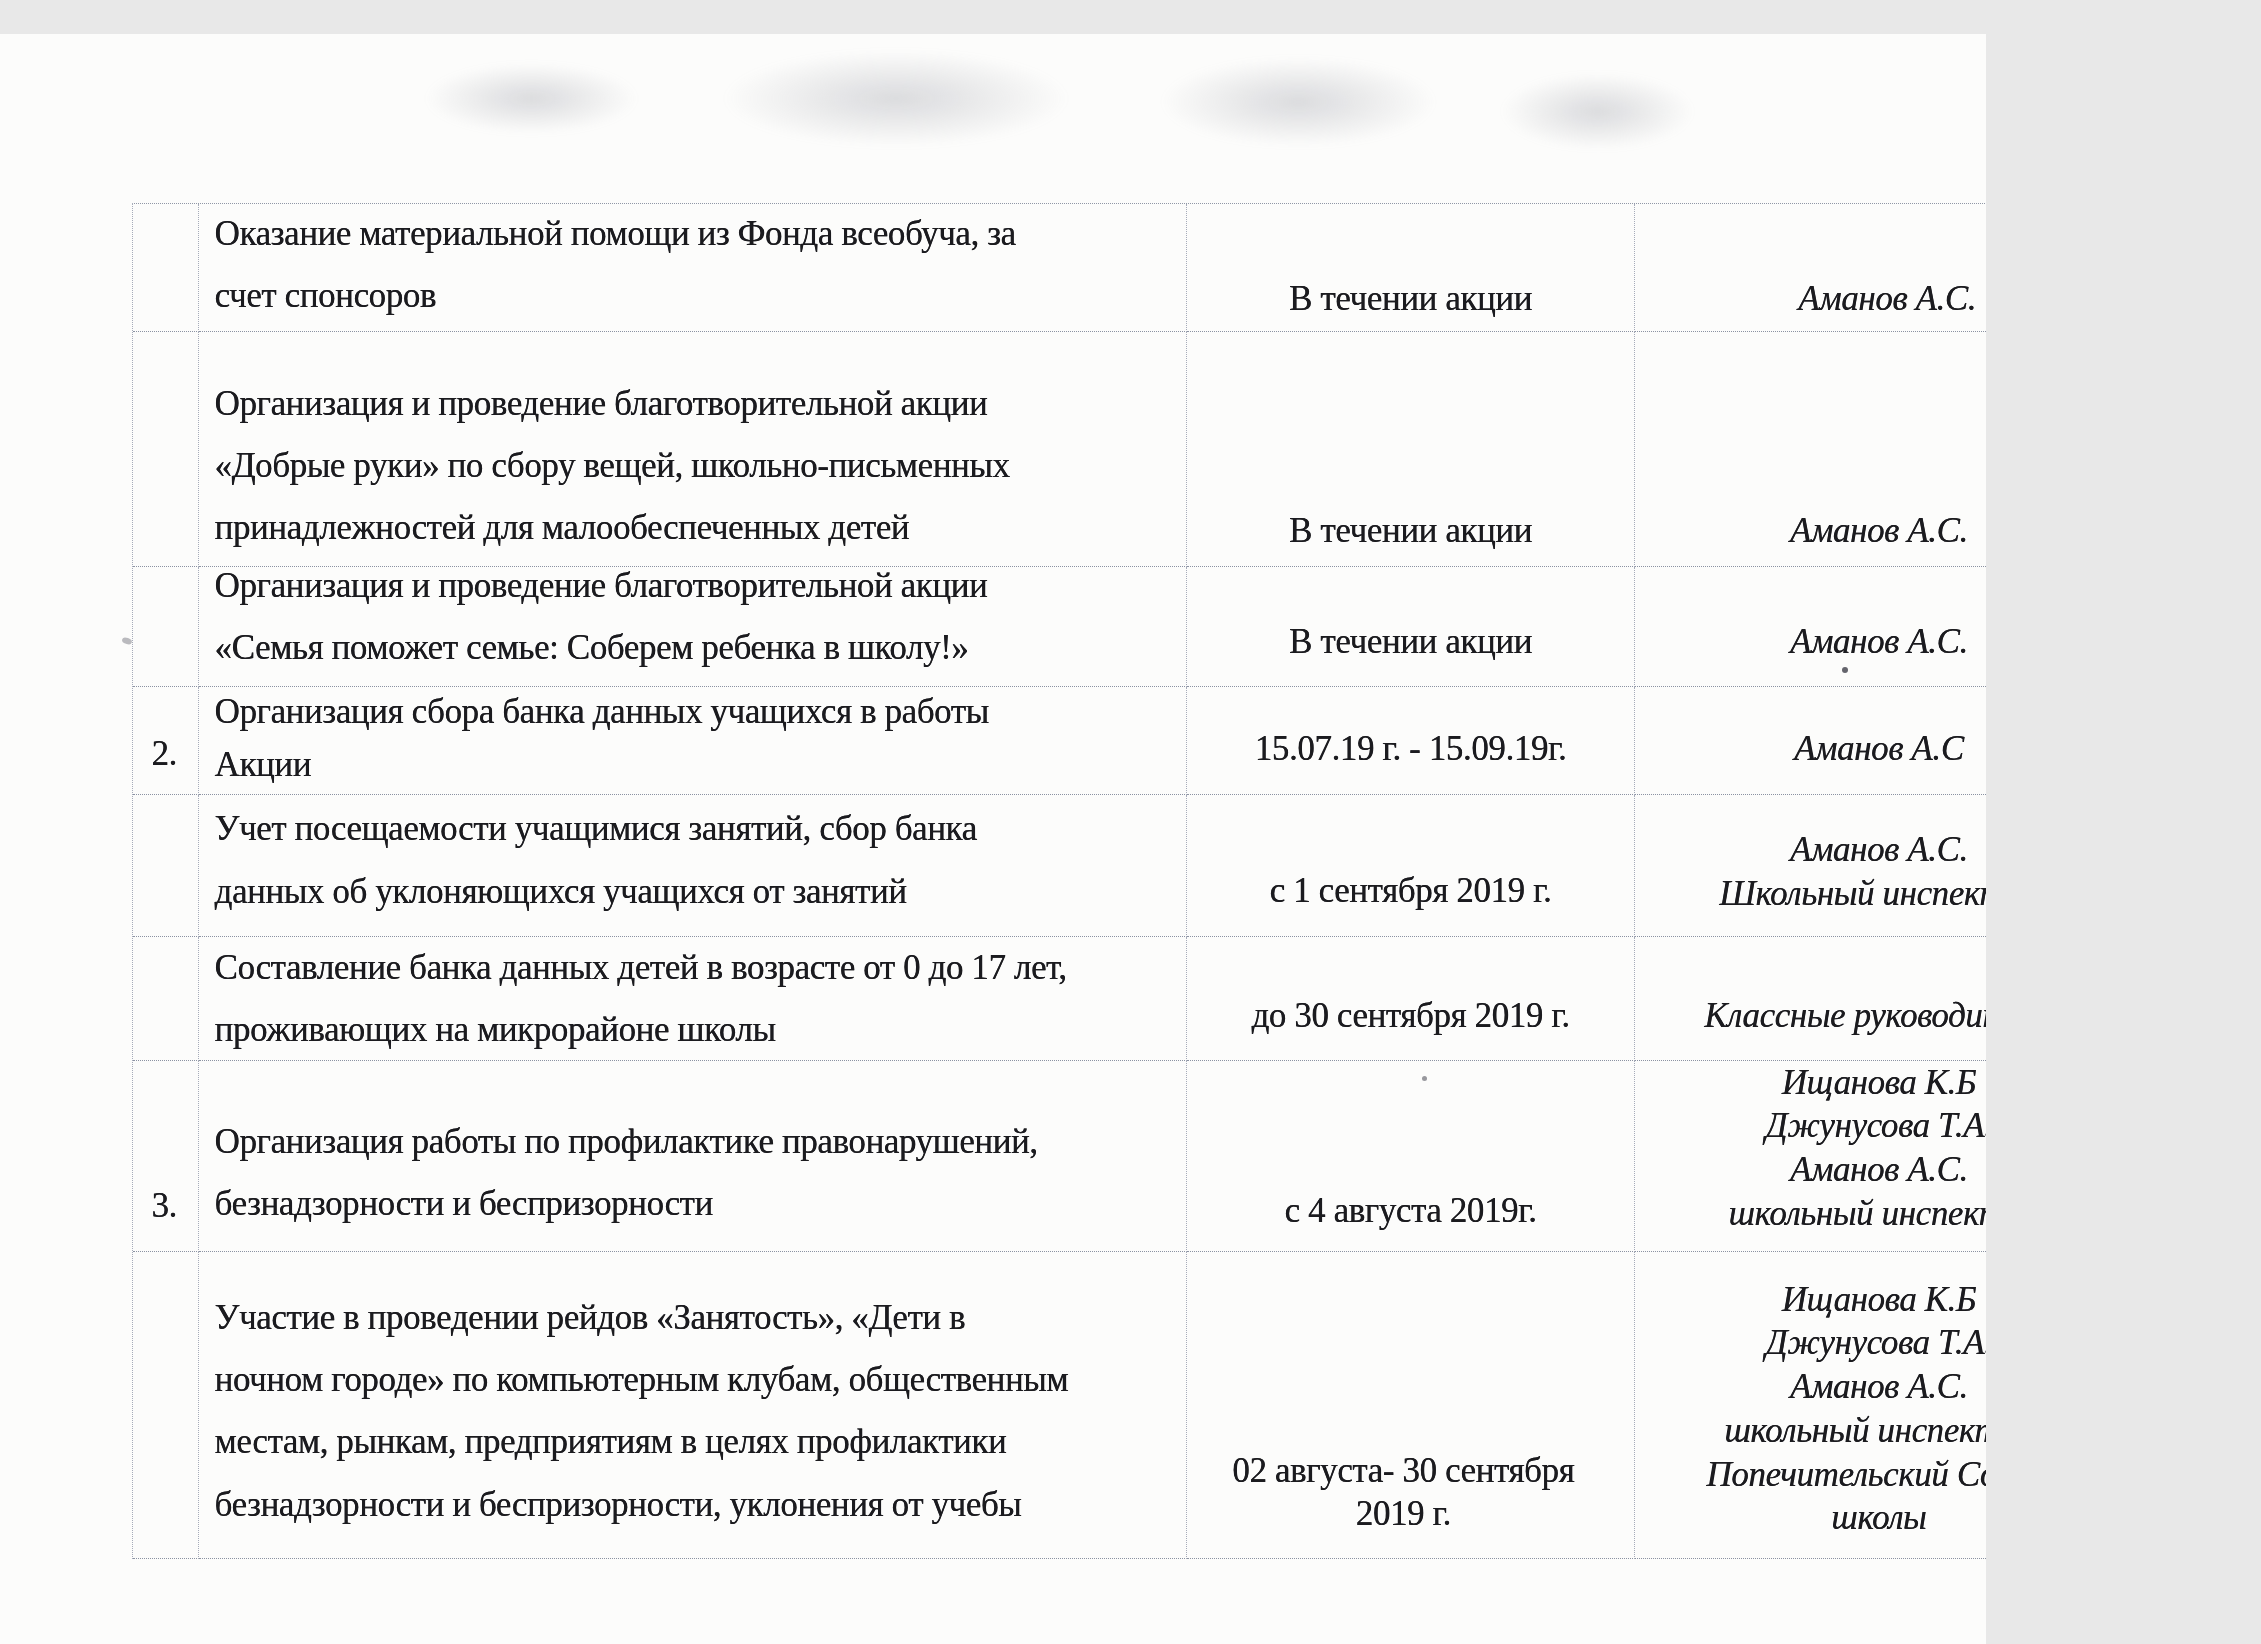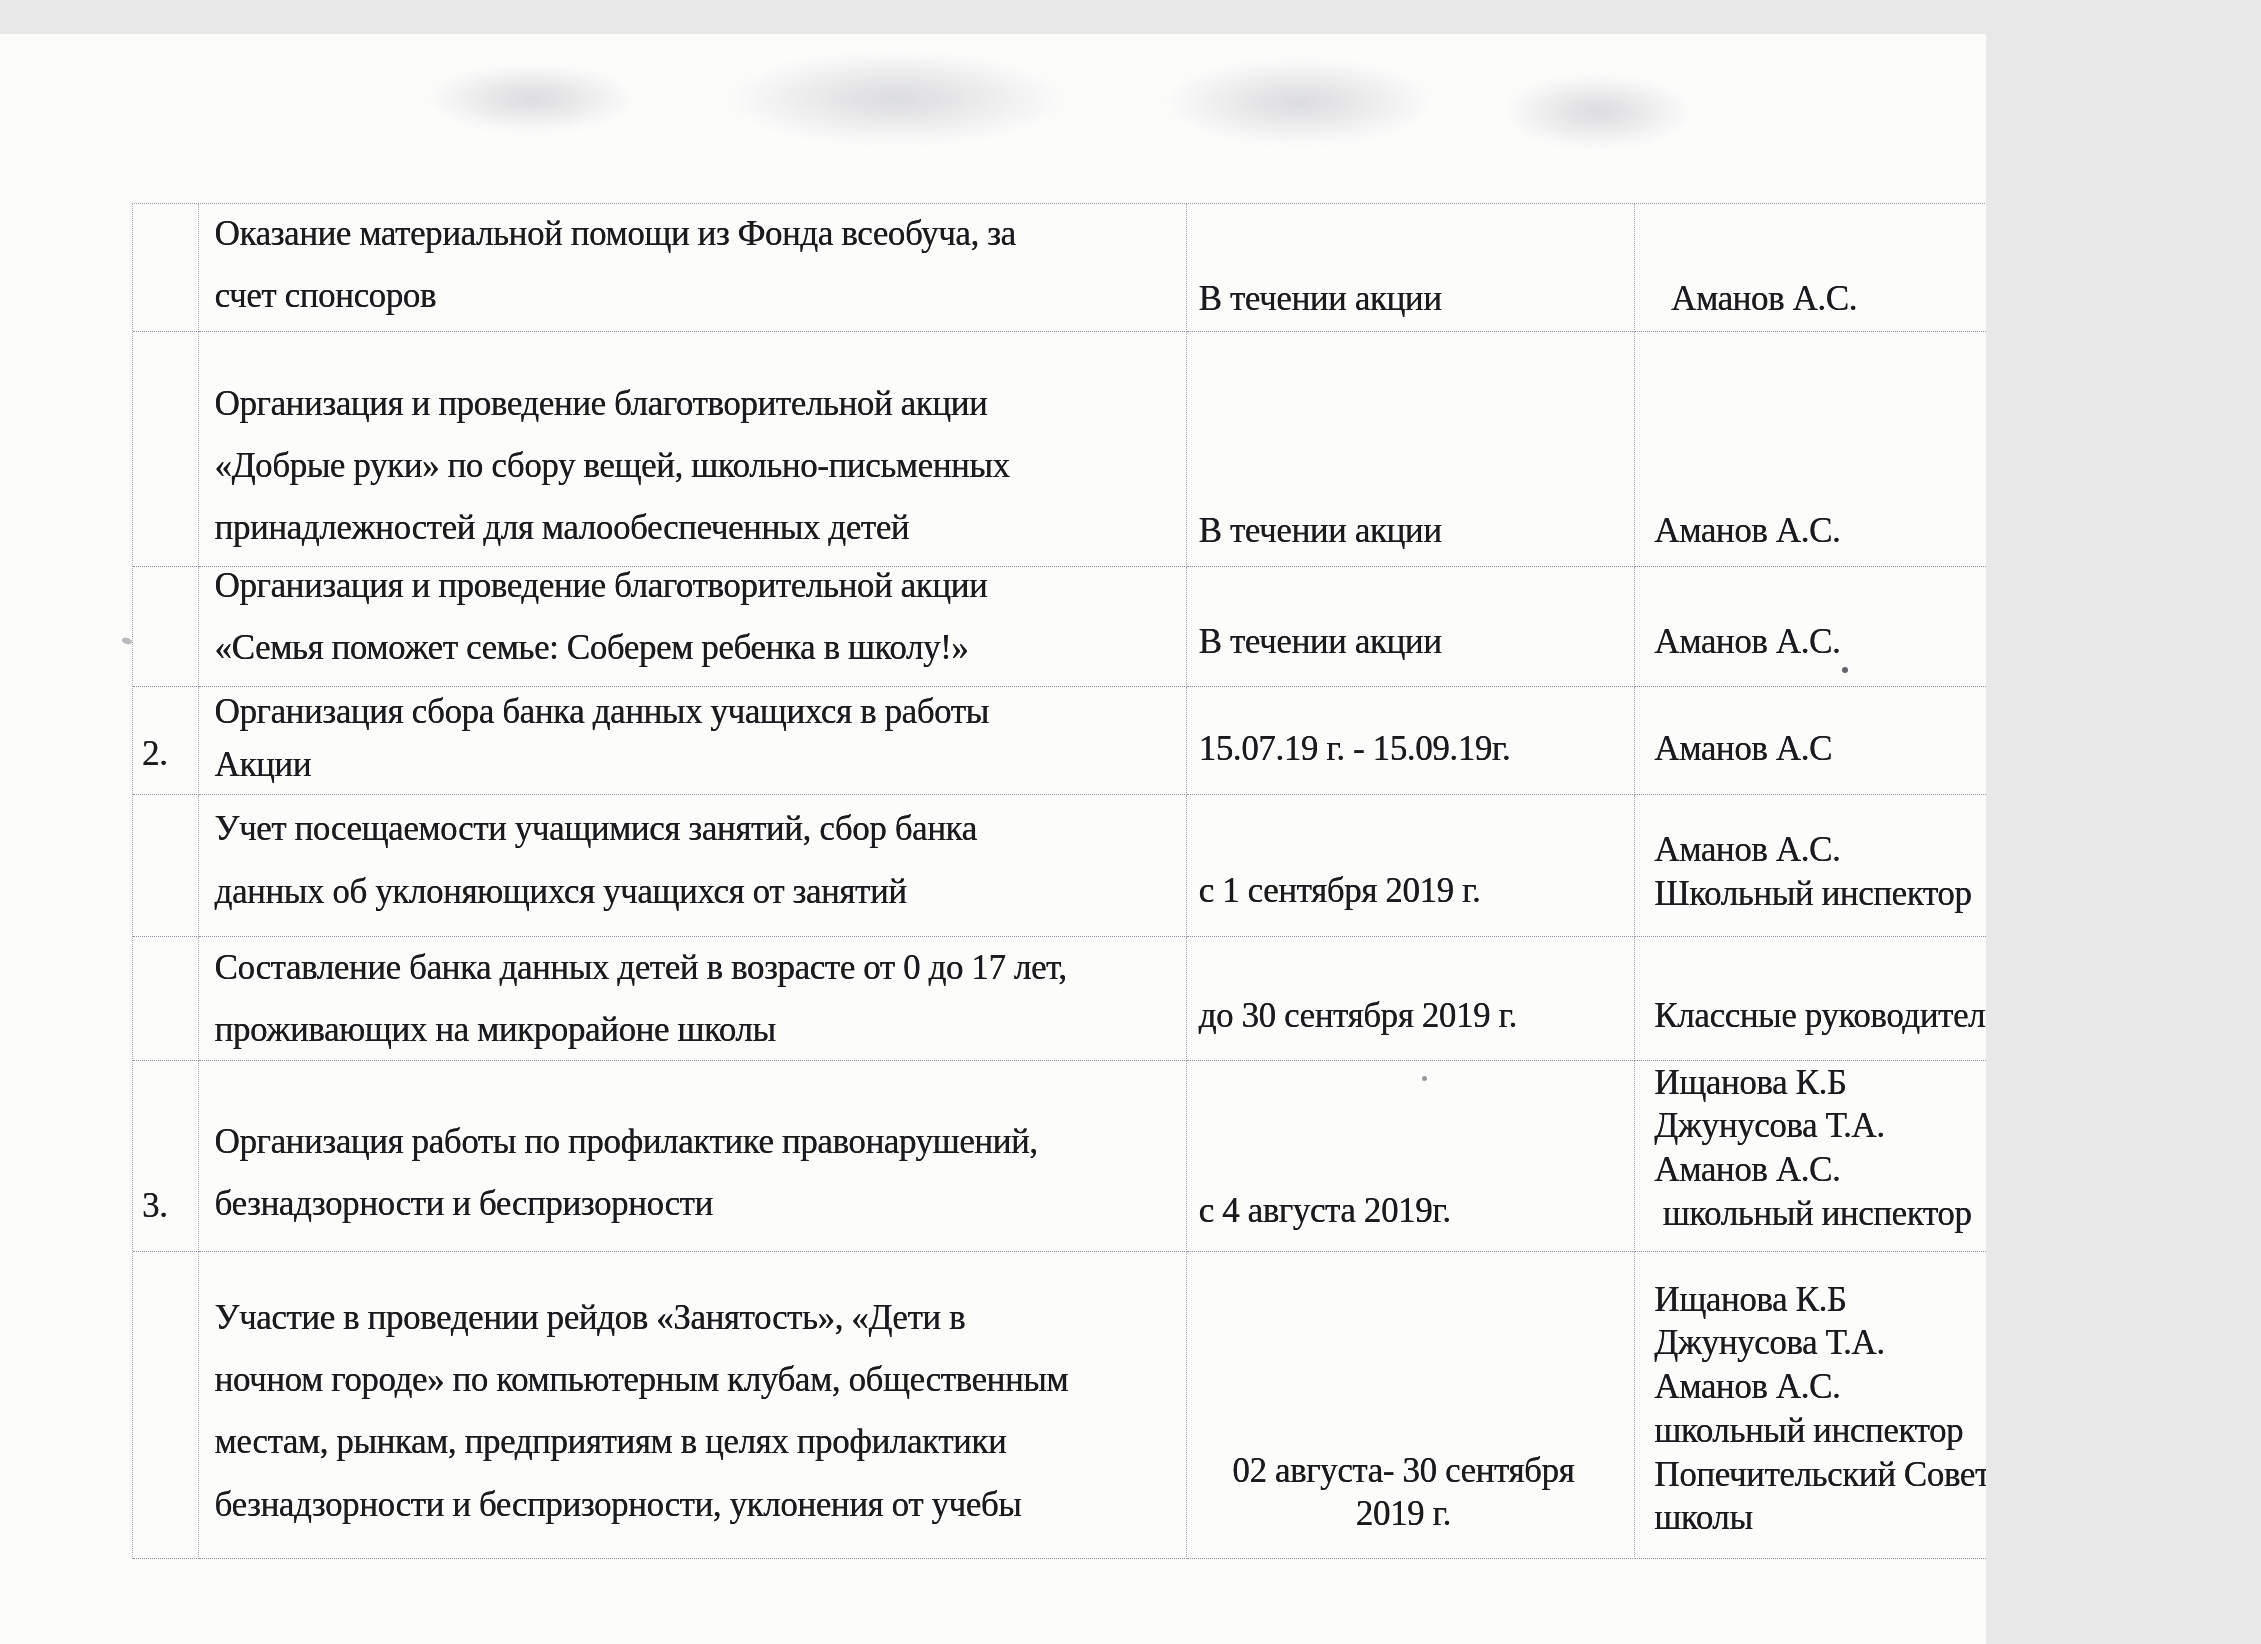--- a/index.html
+++ b/index.html
@@ -31,23 +31,23 @@
     padding:5.2px 11.6px 6.4px 15.5px;
     font-size:35px;
   }
   .cell .t{
     white-space:pre-wrap;
     letter-spacing:-0.4px;
     text-shadow:0.3px 0 0 currentColor;
   }
   .desc .t{line-height:1.78;}
   .num{padding-left:9px;}
-  .num .t,.timing .t,.resp .t{line-height:1.25;}
+  .num .t,.timing .t,.resp .t{line-height:1.25;text-align:center;}
   .timing{padding-left:11.6px;}
-  .resp{padding-left:19.3px;}
+  .resp{padding-left:19.3px;font-style:italic;}
   
   .vt{justify-content:flex-end}
   .vb{justify-content:flex-end}
   .vc{justify-content:flex-start}
   
   .p0{padding-top:0;padding-bottom:0}
   .pb4{padding-bottom:2.6px}.pb6{padding-bottom:3.9px}.pb16{padding-bottom:10.3px}
   .pb20{padding-bottom:13px}.pb24{padding-bottom:15.5px}.pb28{padding-bottom:18px}
   .pb32{padding-bottom:20.6px}.pb34{padding-bottom:22px}.pb36{padding-bottom:23px}
   .pt14{padding-top:9px}.pt30{padding-top:19.3px}

